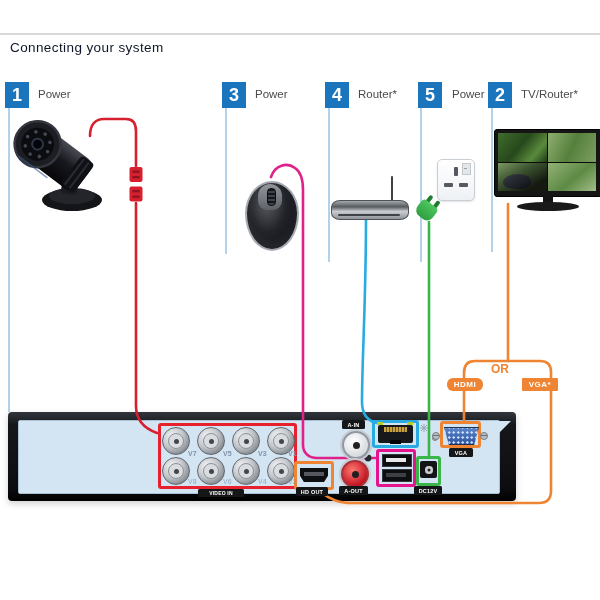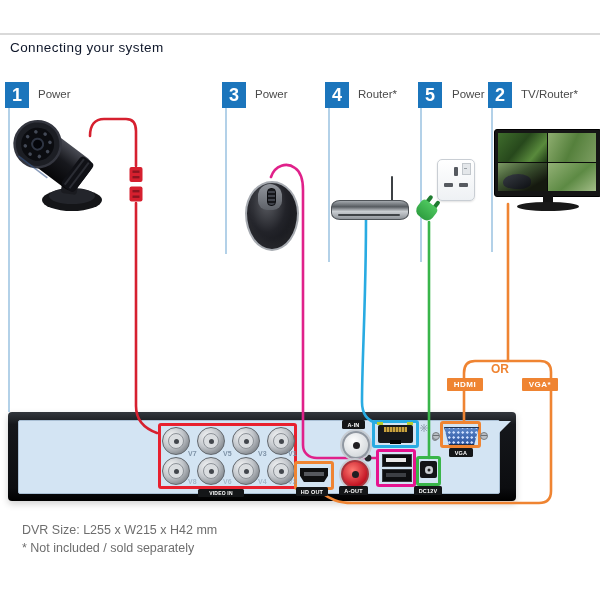--- a/index.html
+++ b/index.html
@@ -253,21 +253,21 @@
     <div class="q2"></div>
     <div class="q3">
         <div class="car"></div>
       </div>
     <div class="q4"></div>
   </div>
   <div class="mneck"></div>
   <div class="mbase"></div>
 
   <div class="or-text">OR</div>
-  <div class="orange-chip" style="left:447px;top:378px;">HDMI</div>
+  <div class="orange-chip" style="left:447px;top:378px;border-radius:6px;">HDMI</div>
   <div class="orange-chip" style="left:522px;top:378px;">VGA*</div>
 
   <div class="pbox red" style="left:158px;top:423px;width:133px;height:60px;"></div>
   <div class="bnc" style="left:162px;top:427px;"></div>
   <div class="bnc" style="left:197px;top:427px;"></div>
   <div class="bnc" style="left:232px;top:427px;"></div>
   <div class="bnc" style="left:267px;top:427px;"></div>
   <div class="bnc" style="left:162px;top:457px;"></div>
   <div class="bnc" style="left:197px;top:457px;"></div>
   <div class="bnc" style="left:232px;top:457px;"></div>
@@ -307,16 +307,14 @@
   <div class="pbox orange" style="left:440px;top:421px;width:35px;height:21px;"></div>
   <div class="vgaport"></div>
   <div class="screw" style="left:432px;top:432px;"></div>
   <div class="screw" style="left:480px;top:432px;"></div>
   <div class="chip" style="left:449px;top:448px;width:24px;height:9px;font-size:5.5px;">VGA</div>
 
   <div class="pbox orange" style="left:294px;top:461px;width:34px;height:23px;"></div>
   <div class="hdmiport"></div>
   <div class="chip" style="left:296px;top:487px;width:32px;height:9px;font-size:5.5px;">HD OUT</div>
 
-  <div class="footer-line" style="top:523px;">DVR Size: L255 x W215 x H42 mm</div>
-  <div class="footer-line" style="top:541px;">* Not included / sold separately</div>
 
 </div>
 
 </body></html>

